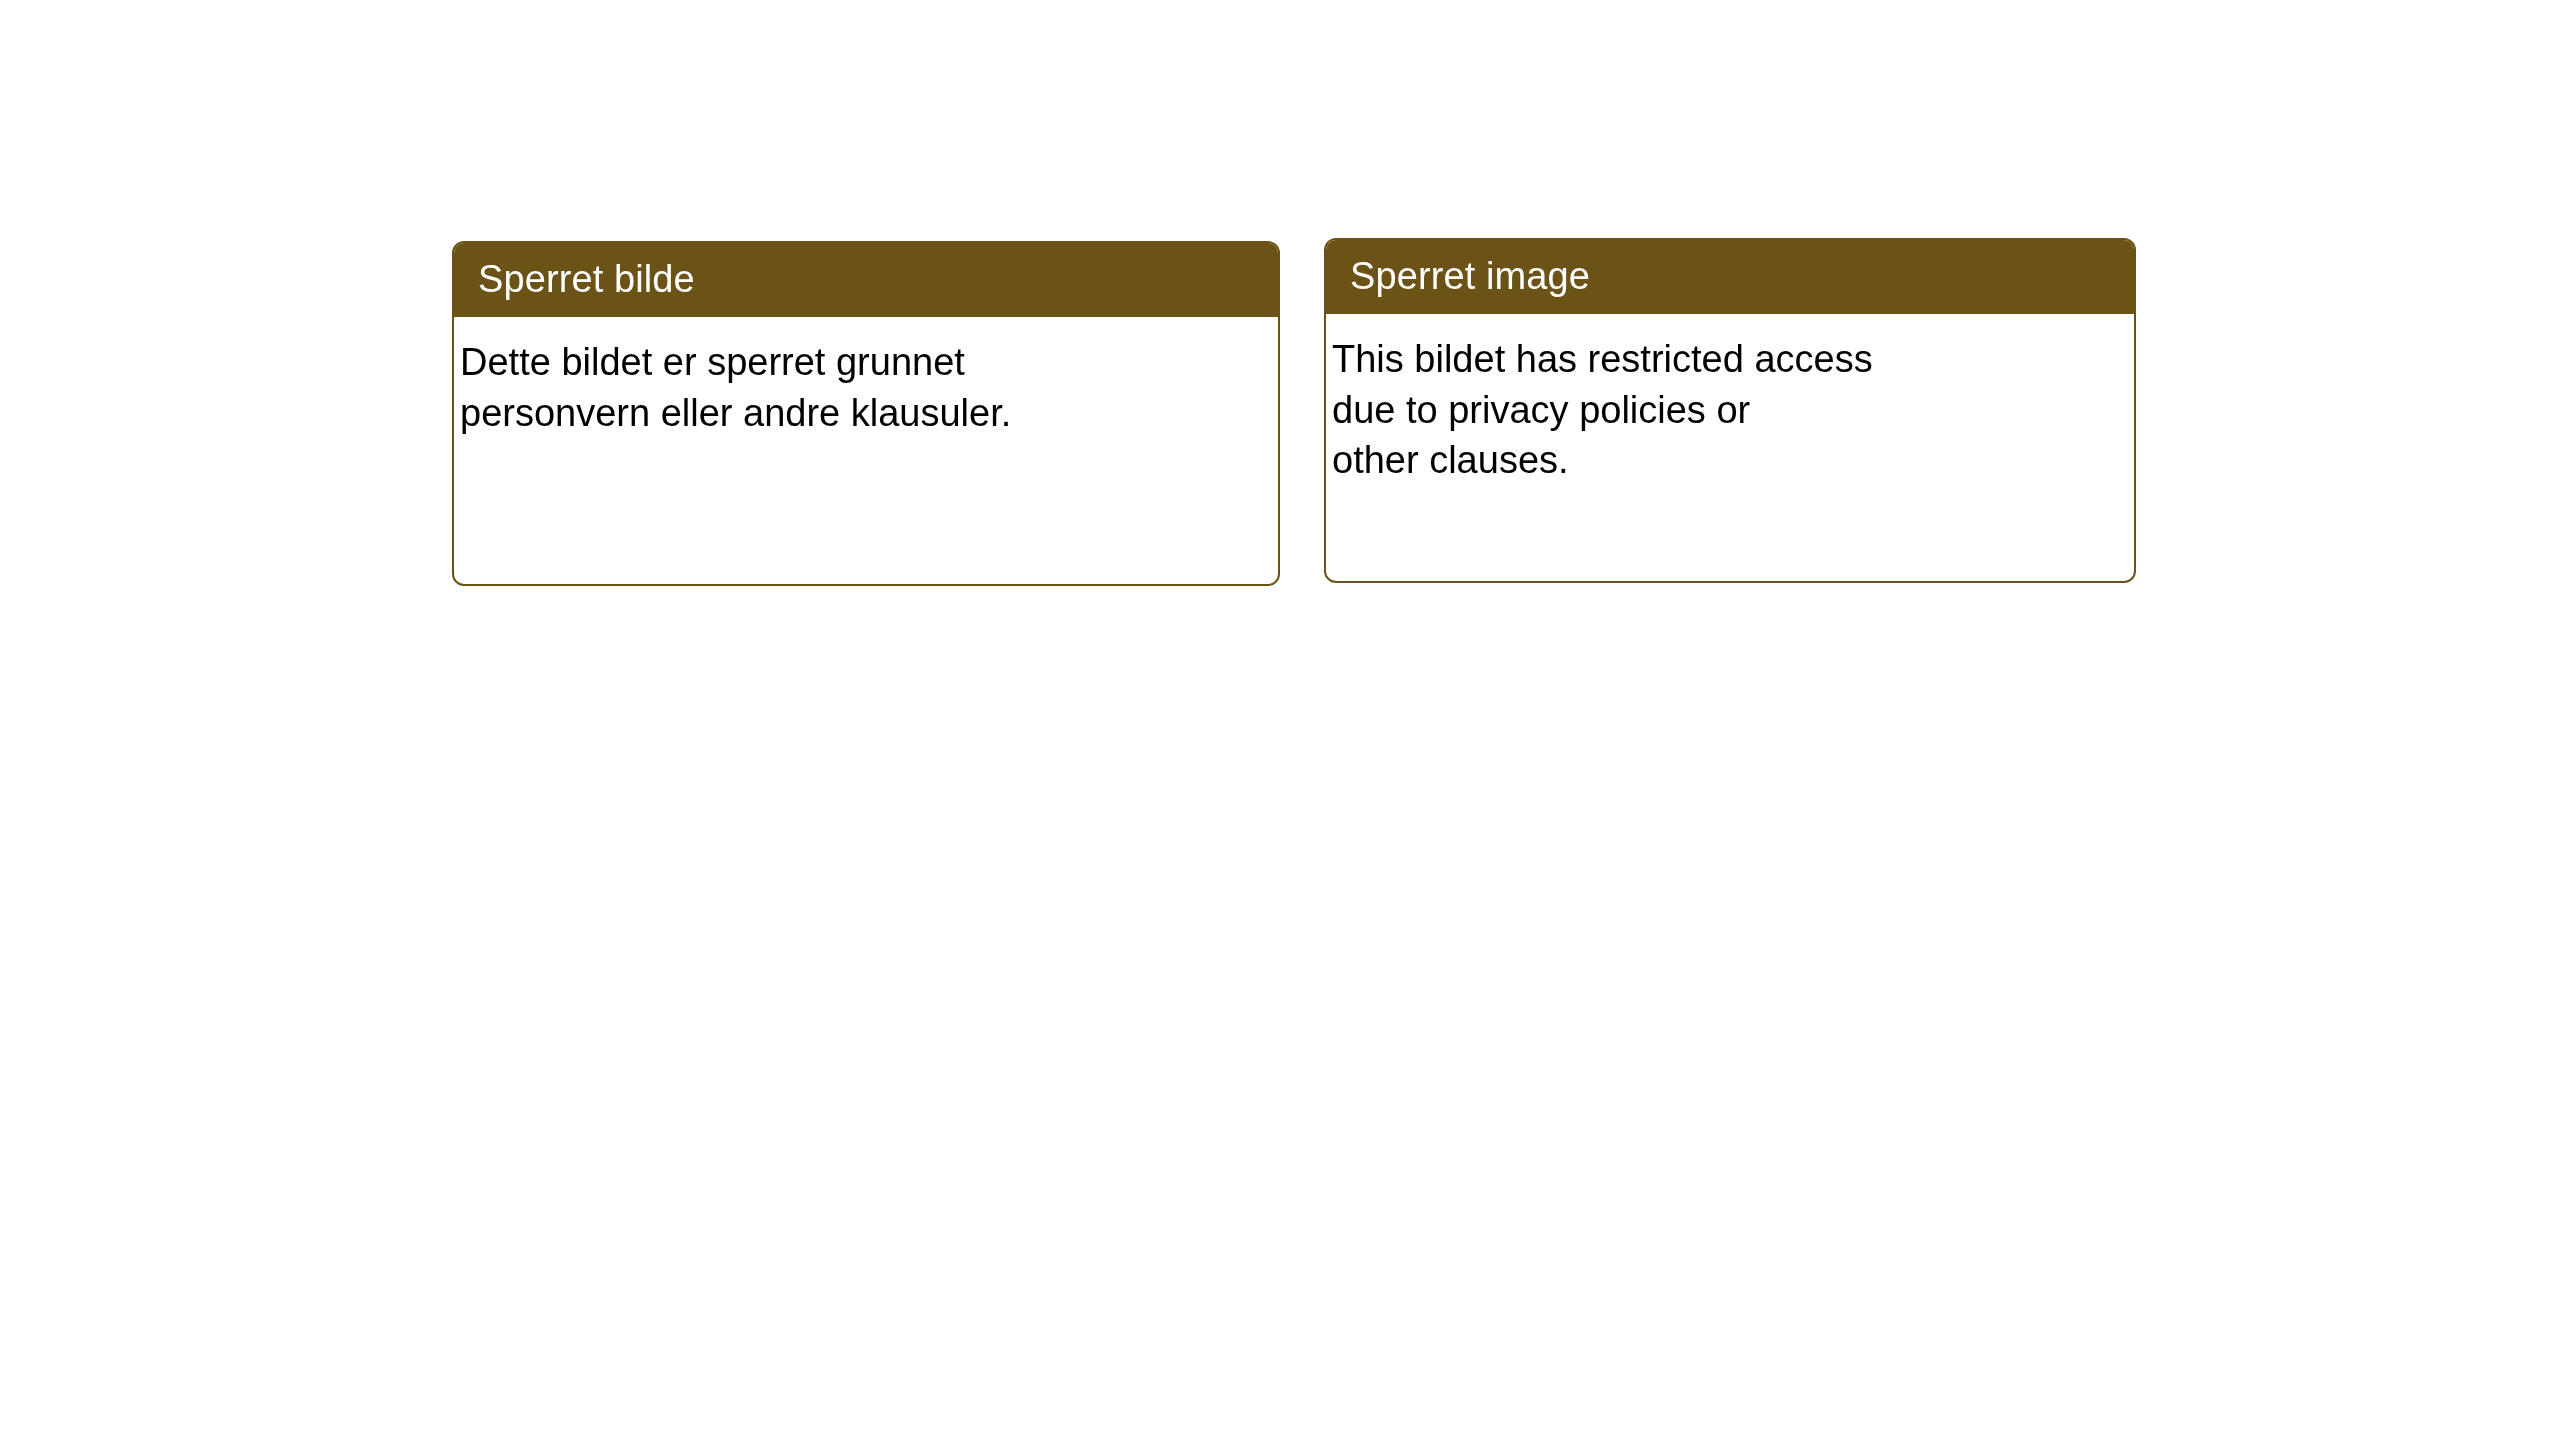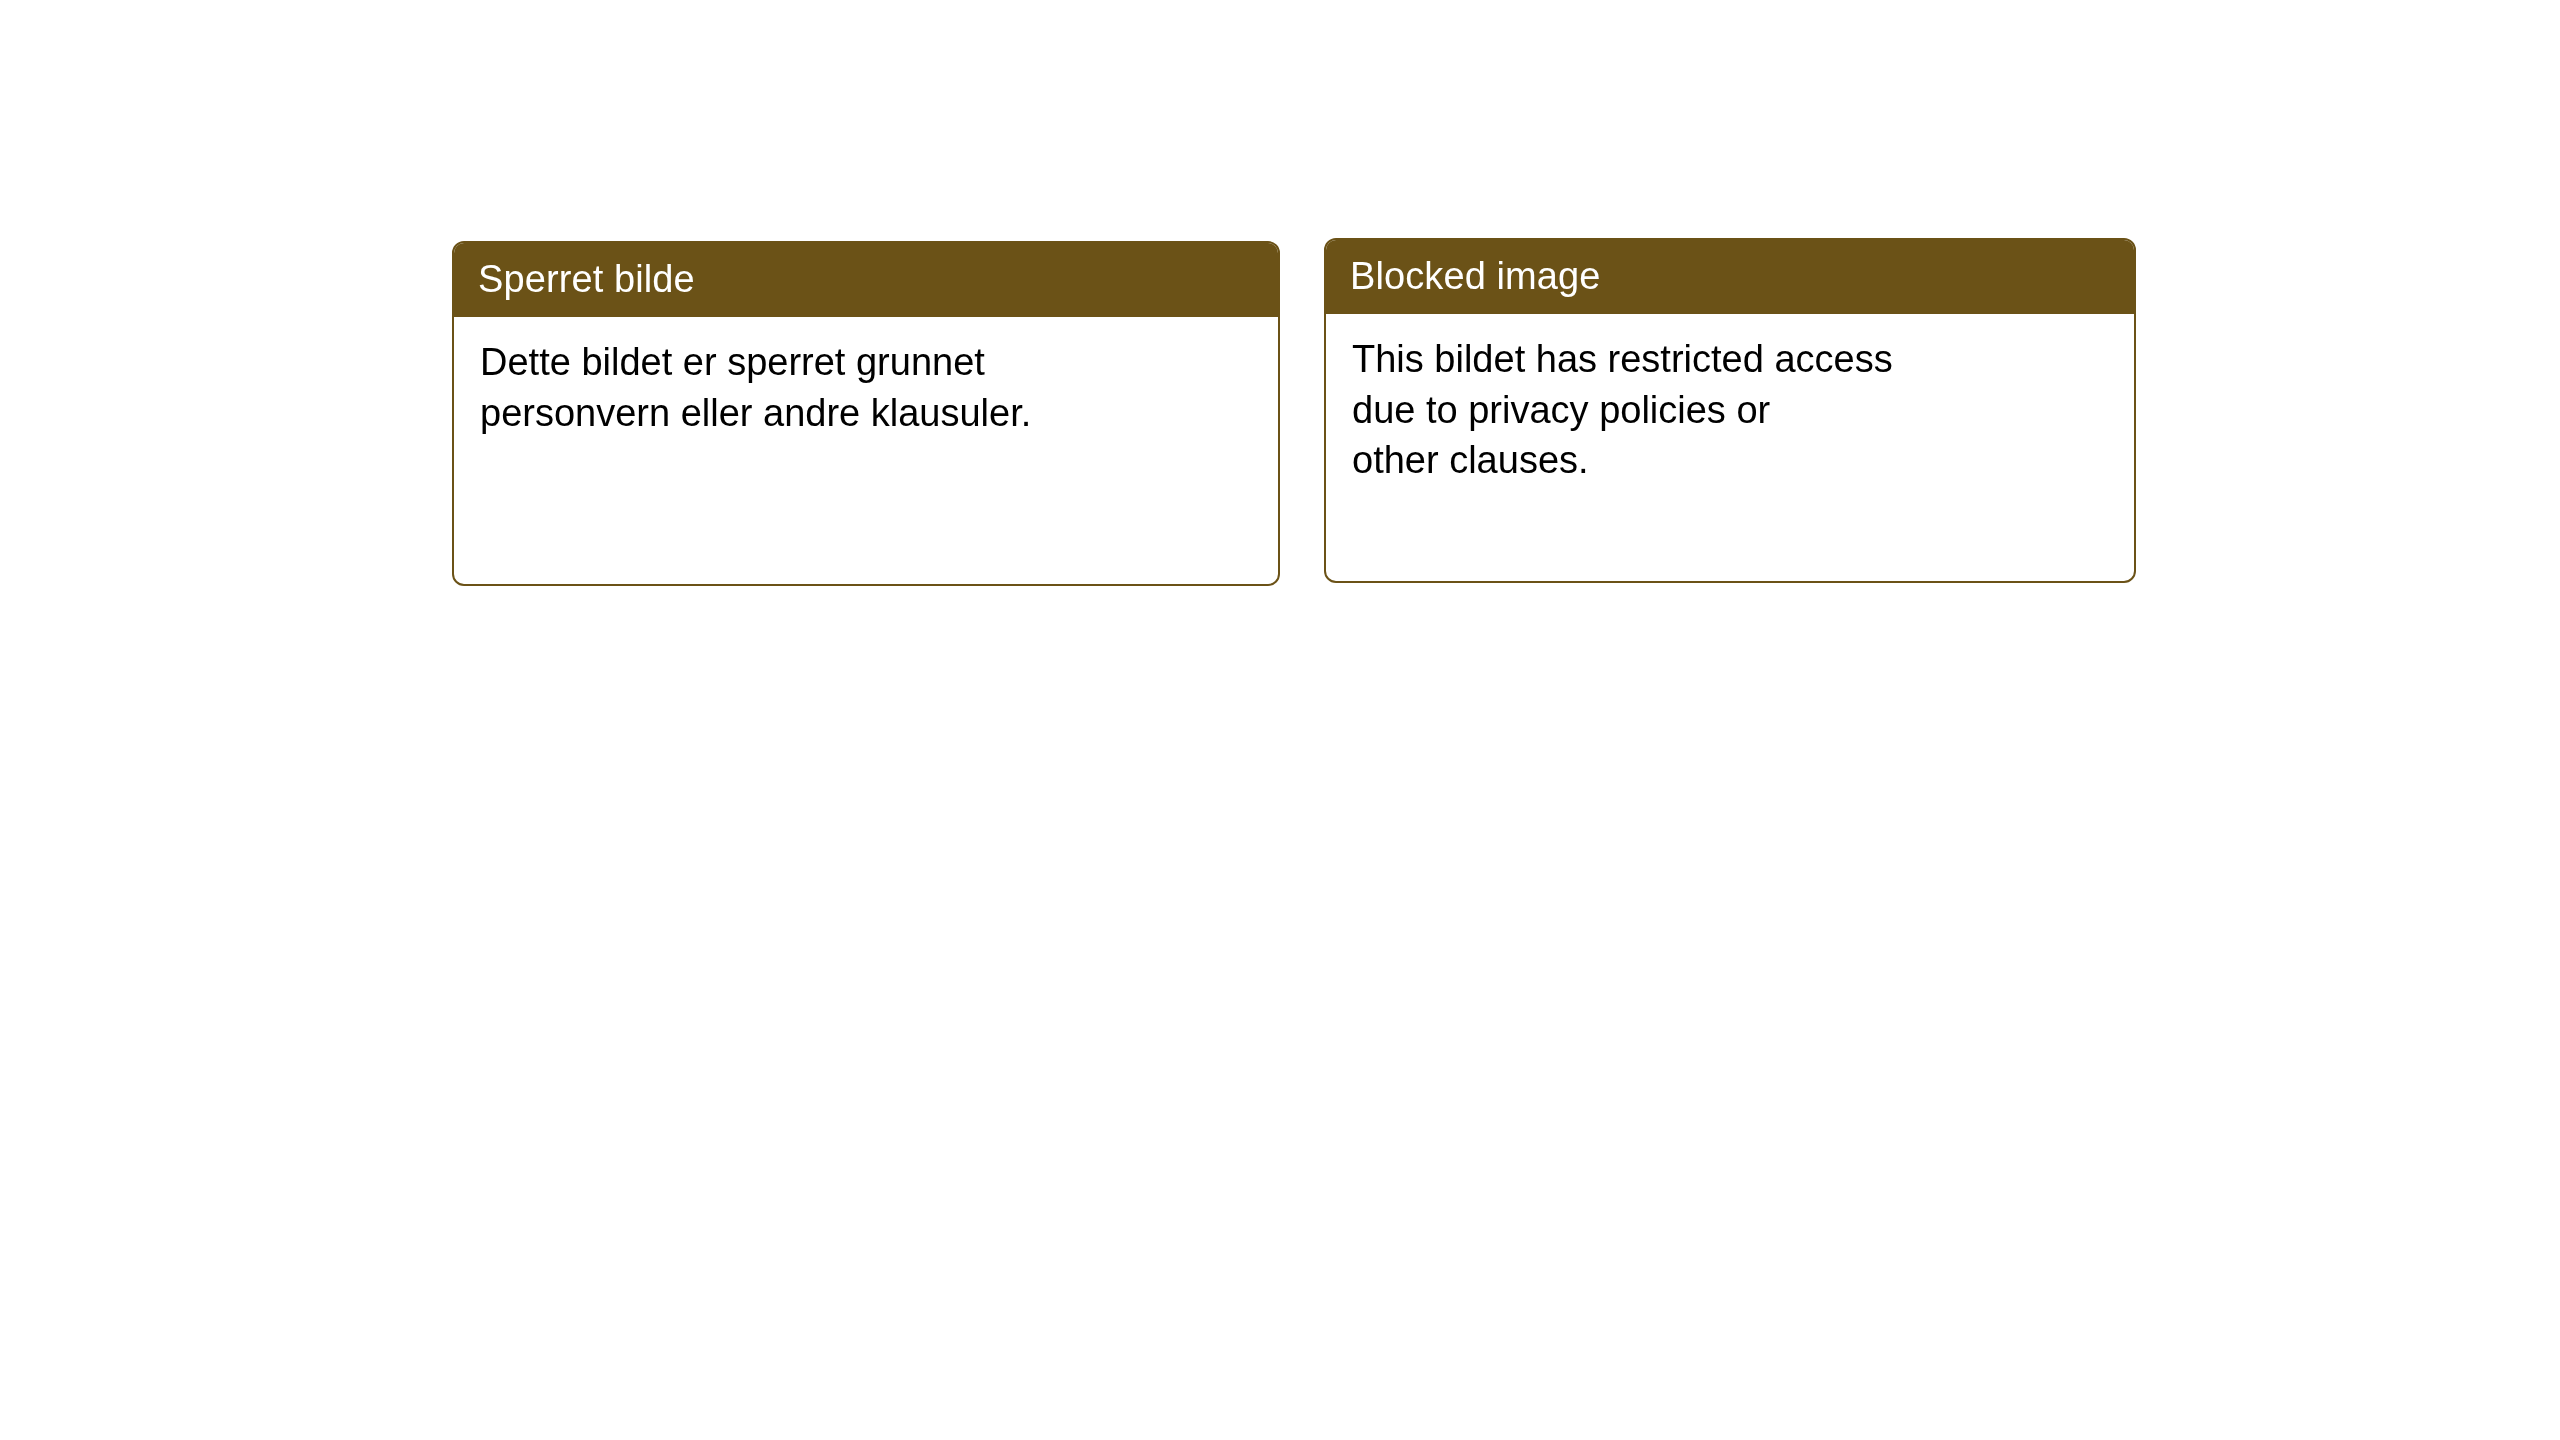--- a/index.html
+++ b/index.html
@@ -32,21 +32,21 @@
     background: #6b5217;
     color: #ffffff;
     font-size: 38px;
     line-height: 1;
     padding: 17px 0 19px 24px;
     letter-spacing: 0.1px;
     white-space: nowrap;
   }
   .notice-card .card-body {
     box-sizing: border-box;
-    padding: 20px 24px 0 26px;
+    padding: 20px 24px 0 6px;
     color: #000000;
     font-size: 38px;
     line-height: 1.33;
     white-space: pre-line;
   }
   
   #card-blocked-no {
     left: 452px;
     top: 241px;
     width: 828px;
@@ -65,19 +65,19 @@
 
 <div class="stage">
 
   <div class="notice-card" id="card-blocked-no">
     <div class="card-header">Sperret bilde</div>
     <div class="card-body">Dette bildet er sperret grunnet
 personvern eller andre klausuler.</div>
   </div>
 
   <div class="notice-card" id="card-blocked-en">
-    <div class="card-header">Blocked image</div>
+    <div class="card-header">Sperret image</div>
     <div class="card-body">This bildet has restricted access
 due to privacy policies or
 other clauses.</div>
   </div>
 
 </div>
 
 </body></html>

